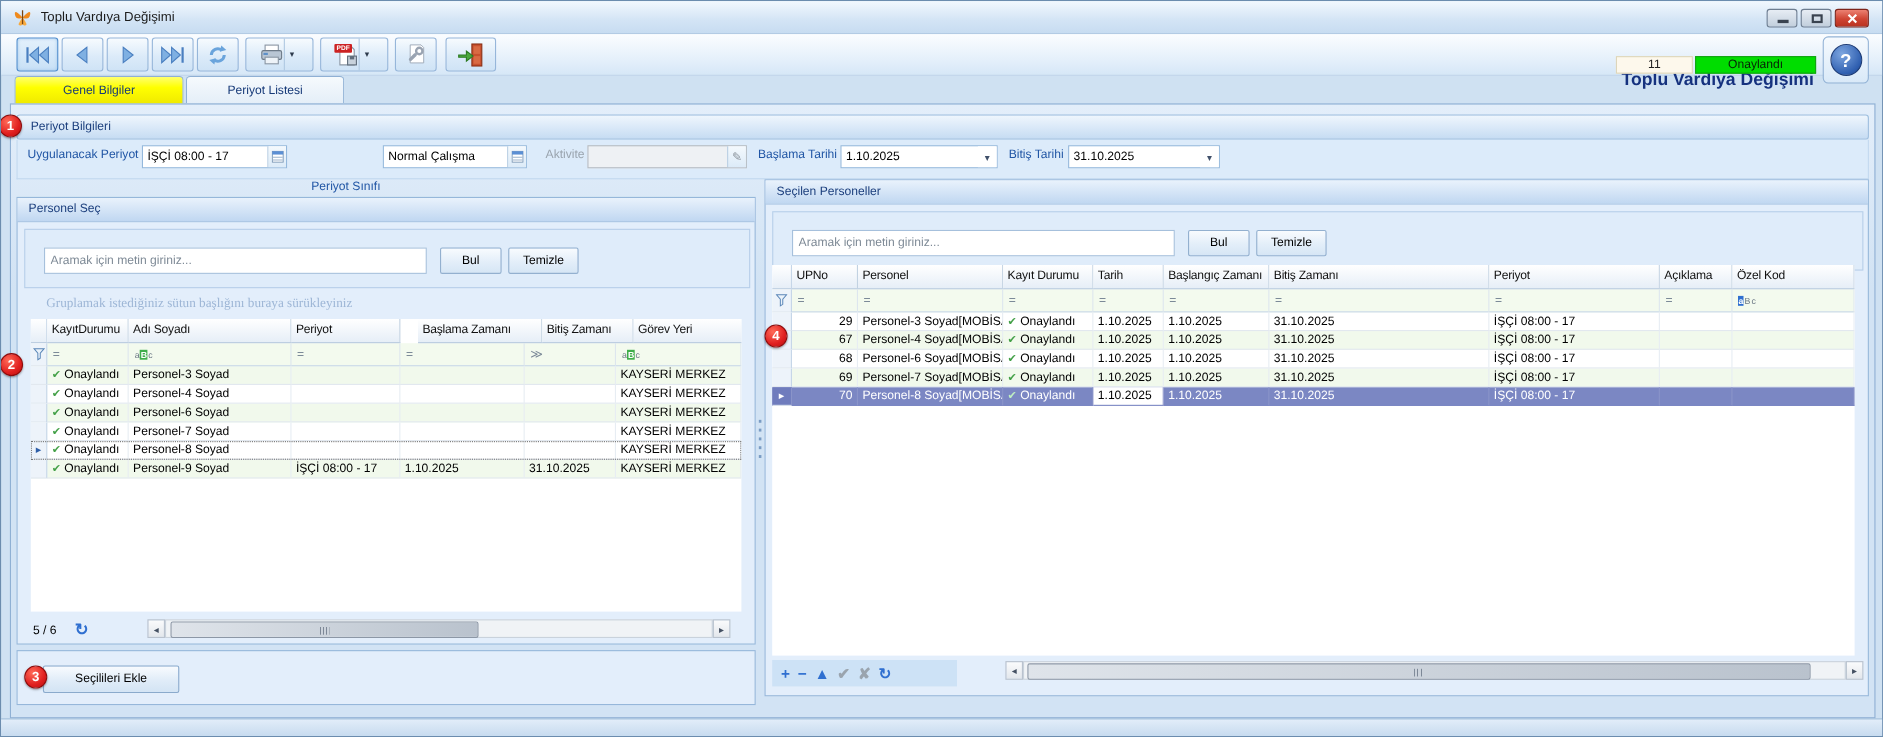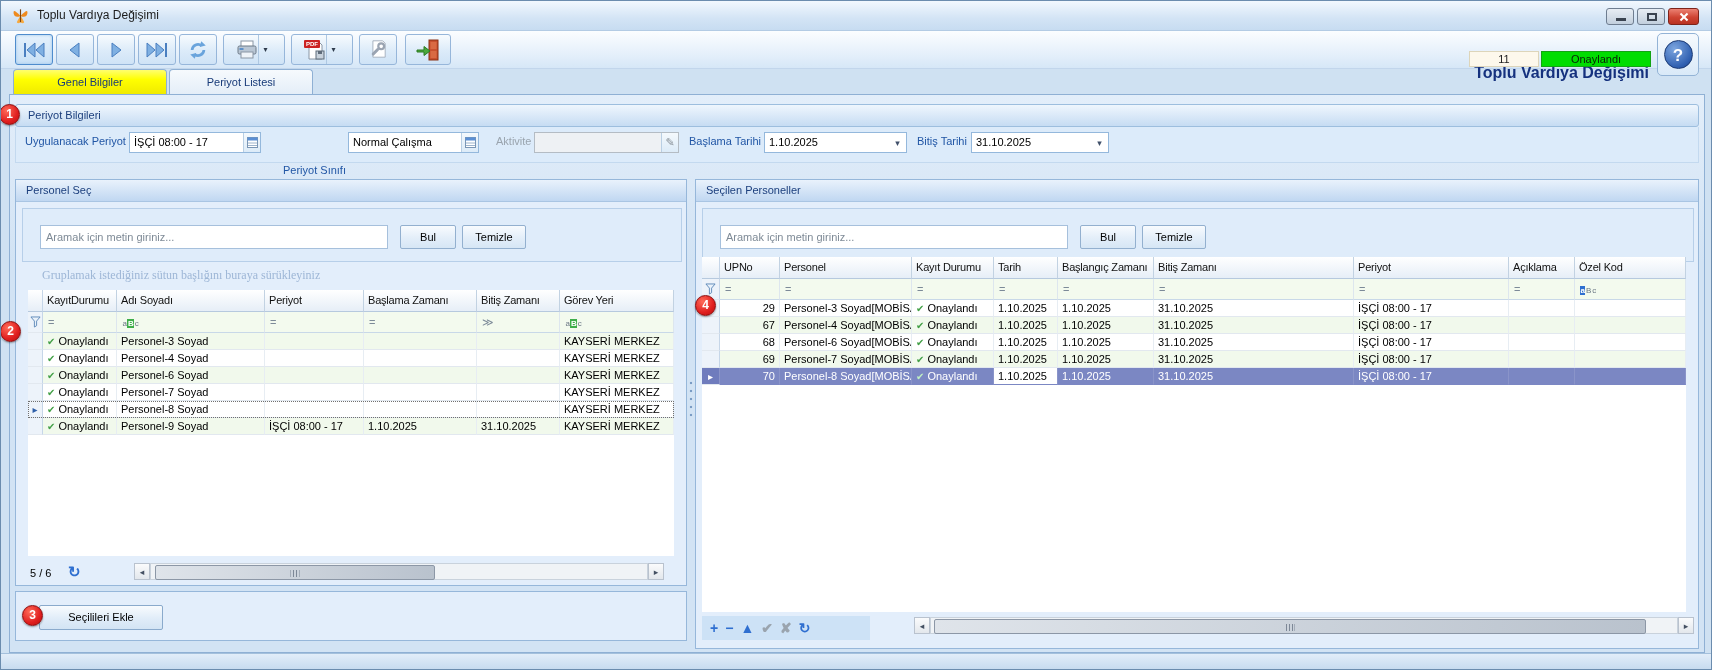--- a/index.html
+++ b/index.html
@@ -318,21 +318,21 @@
       <span class="btn" style="left:377px;width:56px;line-height:22px;">Bul</span>
       <span class="btn" style="left:439px;width:64px;line-height:22px;">Temizle</span>
     </div>
     <span class="grouphint" style="left:26px;top:88px;">Gruplamak istediğiniz sütun başlığını buraya sürükleyiniz</span>
     <div class="grid" id="left-grid" style="left:12px;top:110px;width:646px;height:266px;">
         <div class="g-row g-head">
           <div class="g-ind" style="width: 15px; height: 22px;"></div>
           <div class="g-hcell" style="width: 74px;">KayıtDurumu</div>
           <div class="g-hcell" style="width: 148px;">Adı Soyadı</div>
           <div class="g-hcell" style="width: 99px;">Periyot</div>
-          <div class="g-hcell" style="width: 113px;">Başlama Zamanı</div>
+          <div class="g-hcell" style="width: 113px; margin-left: 16px;">Başlama Zamanı</div>
           <div class="g-hcell" style="width: 83px;">Bitiş Zamanı</div>
           <div class="g-hcell" style="width: 114px;">Görev Yeri</div>
         </div>
         <div class="g-row g-filter">
           <div class="g-ind" style="width: 15px; height: 21px;">
             <svg width="11" height="12" viewBox="0 0 12 13">
               <path d="M1 1 h10 l-3.8 4.5 v5 l-2.4 1.5 v-6.5 z" fill="#eaf2fa" stroke="#5b87b8"></path>
             </svg>
           </div>
           <div class="g-fcell" style="width: 74px;">=</div>
@@ -412,21 +412,21 @@
   </div>
 
   <div class="addsection">
     <span class="add-btn" style="line-height:23px;">Seçilileri Ekle</span>
   </div>
 
   <div class="splitter">
     <span class="split-dots"></span>
   </div>
 
-  <div class="panel" style="left:694px;top:178px;width:1004px;height:470px;">
+  <div class="panel" style="left:694px;top:162px;width:1004px;height:470px;">
     <div class="panel-hdr">Seçilen Personeller</div>
     <div class="searchbox" style="width:992px;">
       <input class="search-input" placeholder="Aramak için metin giriniz..." style="">
       <span class="btn" style="left:377px;width:56px;line-height:22px;">Bul</span>
       <span class="btn" style="left:439px;width:64px;line-height:22px;">Temizle</span>
     </div>
     <div class="grid" id="right-grid" style="left:6px;top:77px;width:984px;height:355px;">
         <div class="g-row g-head">
           <div class="g-ind" style="width: 18px; height: 22px;"></div>
           <div class="g-hcell" style="width: 60px;">UPNo</div>

